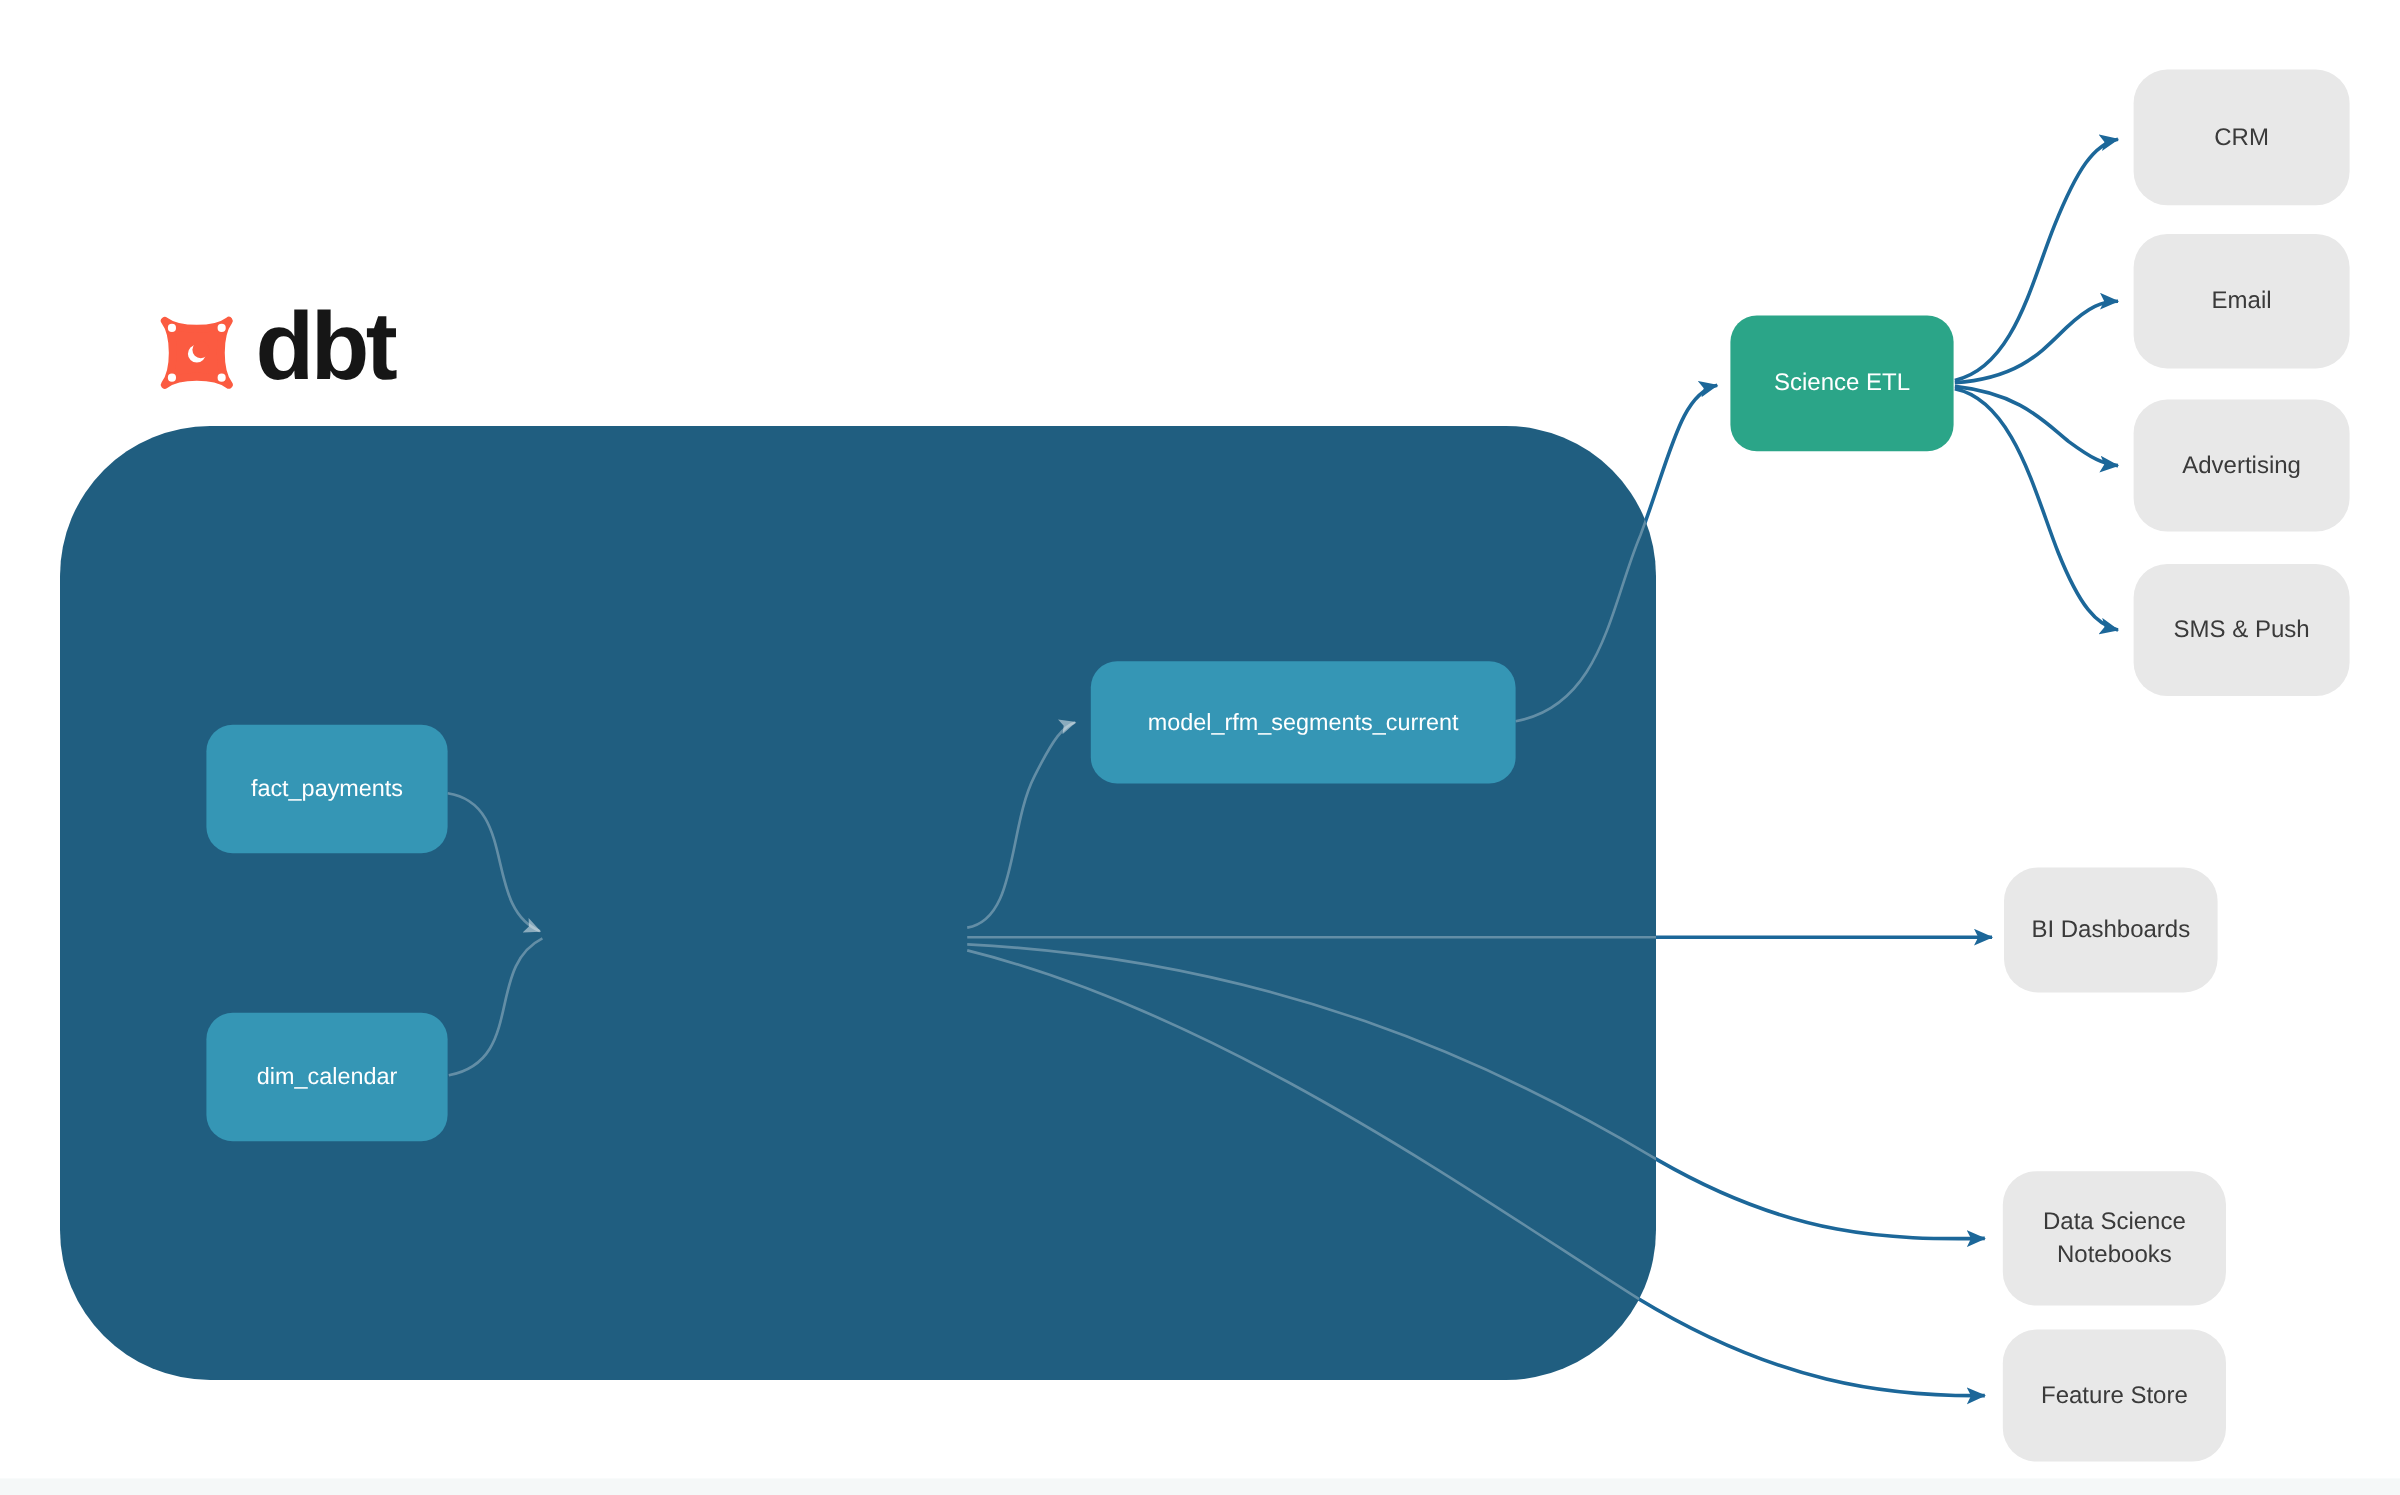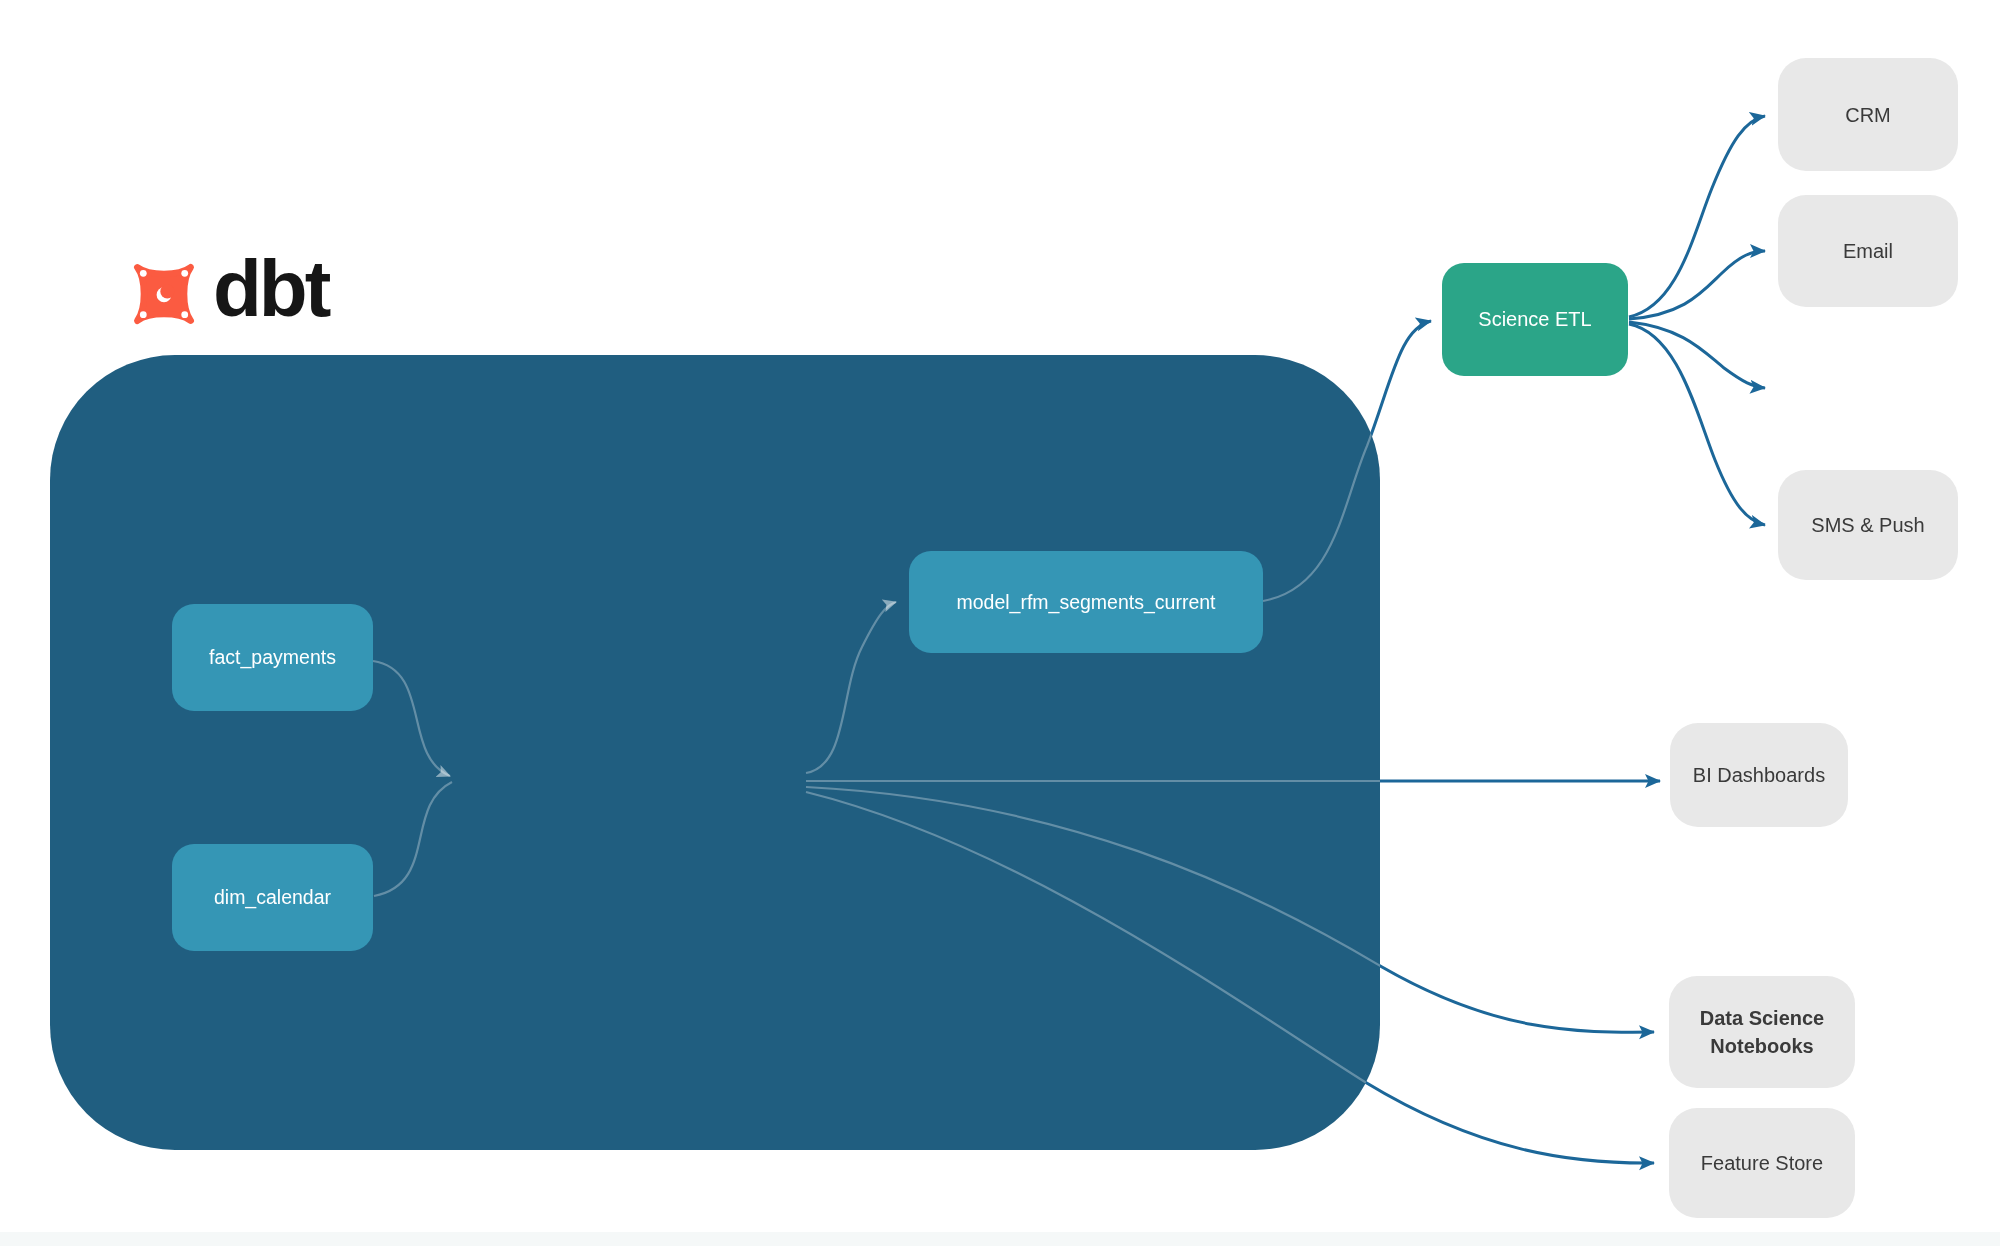--- a/index.html
+++ b/index.html
@@ -104,27 +104,30 @@
   <div class="box etl" style="left:1442px;top:263px;width:186px;height:113px;">
     <span>Science ETL</span>
   </div>
 
   <div class="box dest" style="left:1778px;top:58px;width:180px;height:113px;">
     <span>CRM</span>
   </div>
   <div class="box dest" style="left:1778px;top:195px;width:180px;height:112px;">
     <span>Email</span>
   </div>
+  <div class="box dest" style="left:1778px;top:333px;width:180px;height:110px;">
+    <span>Advertising</span>
+  </div>
   <div class="box dest" style="left:1778px;top:470px;width:180px;height:110px;">
     <span>SMS &amp; Push</span>
   </div>
   <div class="box dest" style="left:1670px;top:723px;width:178px;height:104px;">
     <span>BI Dashboards</span>
   </div>
-  <div class="box dest" style="left:1669px;top:976px;width:186px;height:112px;font-weight:bold;">
+  <div class="box dest" style="left:1669px;top:976px;width:186px;height:112px;">
     <span>Data Science Notebooks</span>
   </div>
   <div class="box dest" style="left:1669px;top:1108px;width:186px;height:110px;">
     <span>Feature Store</span>
   </div>
 
   <div class="footer-band"></div>
 </div>
 
 </body></html>

